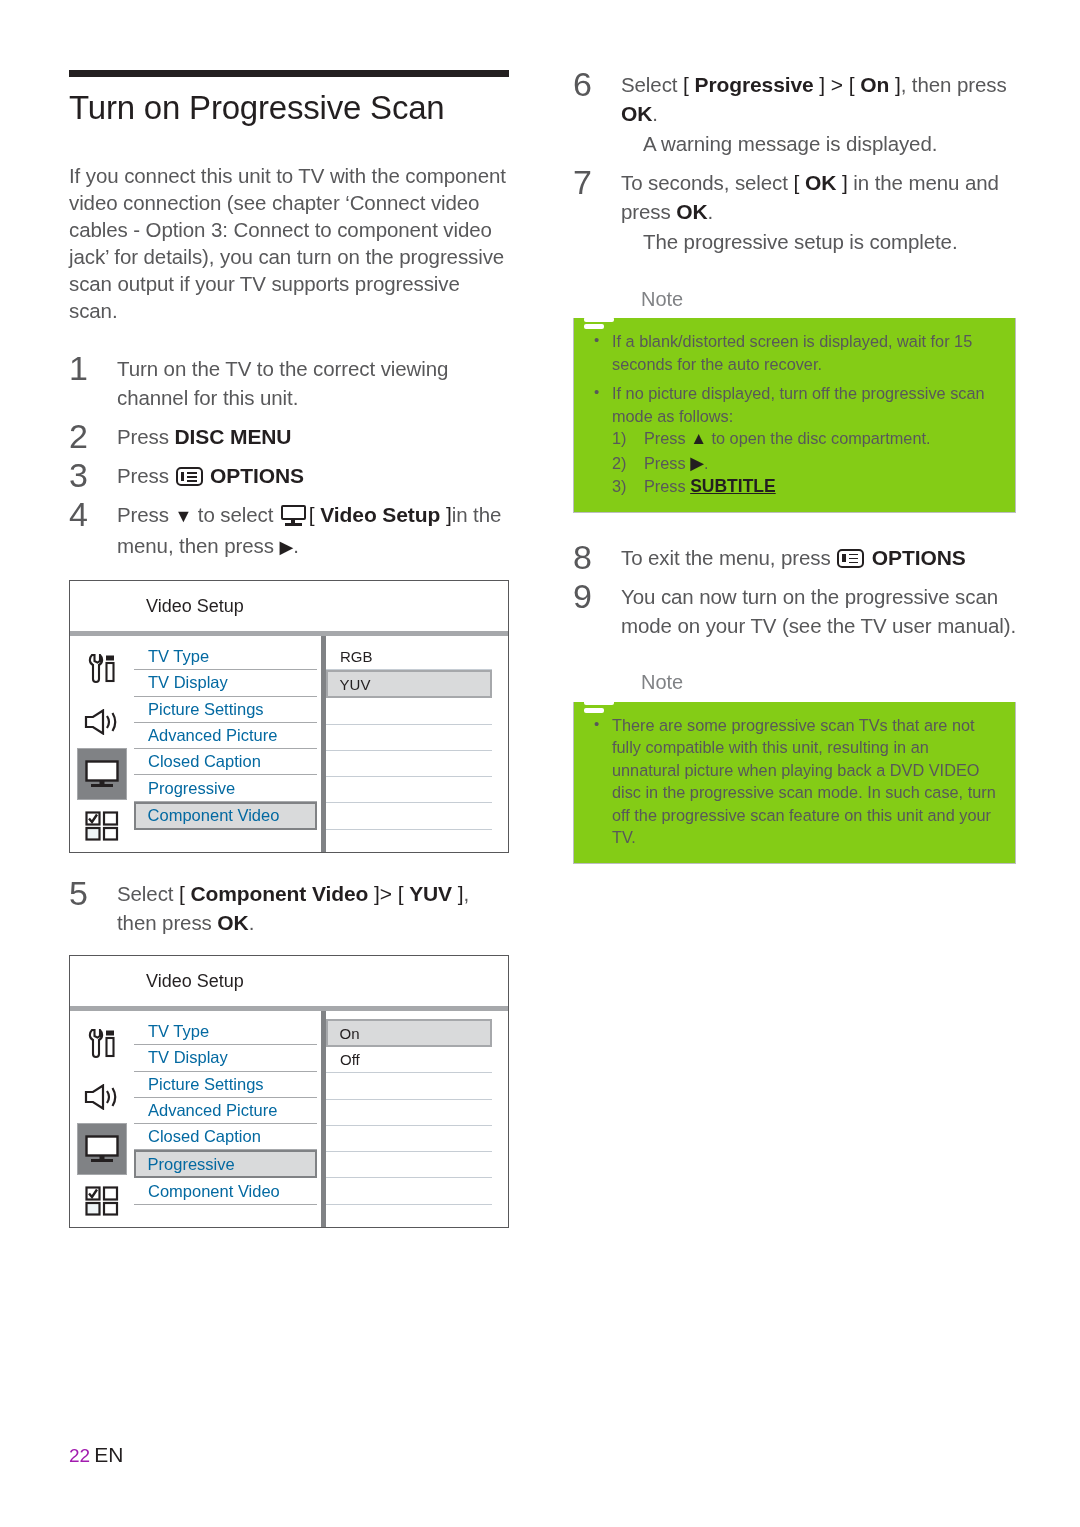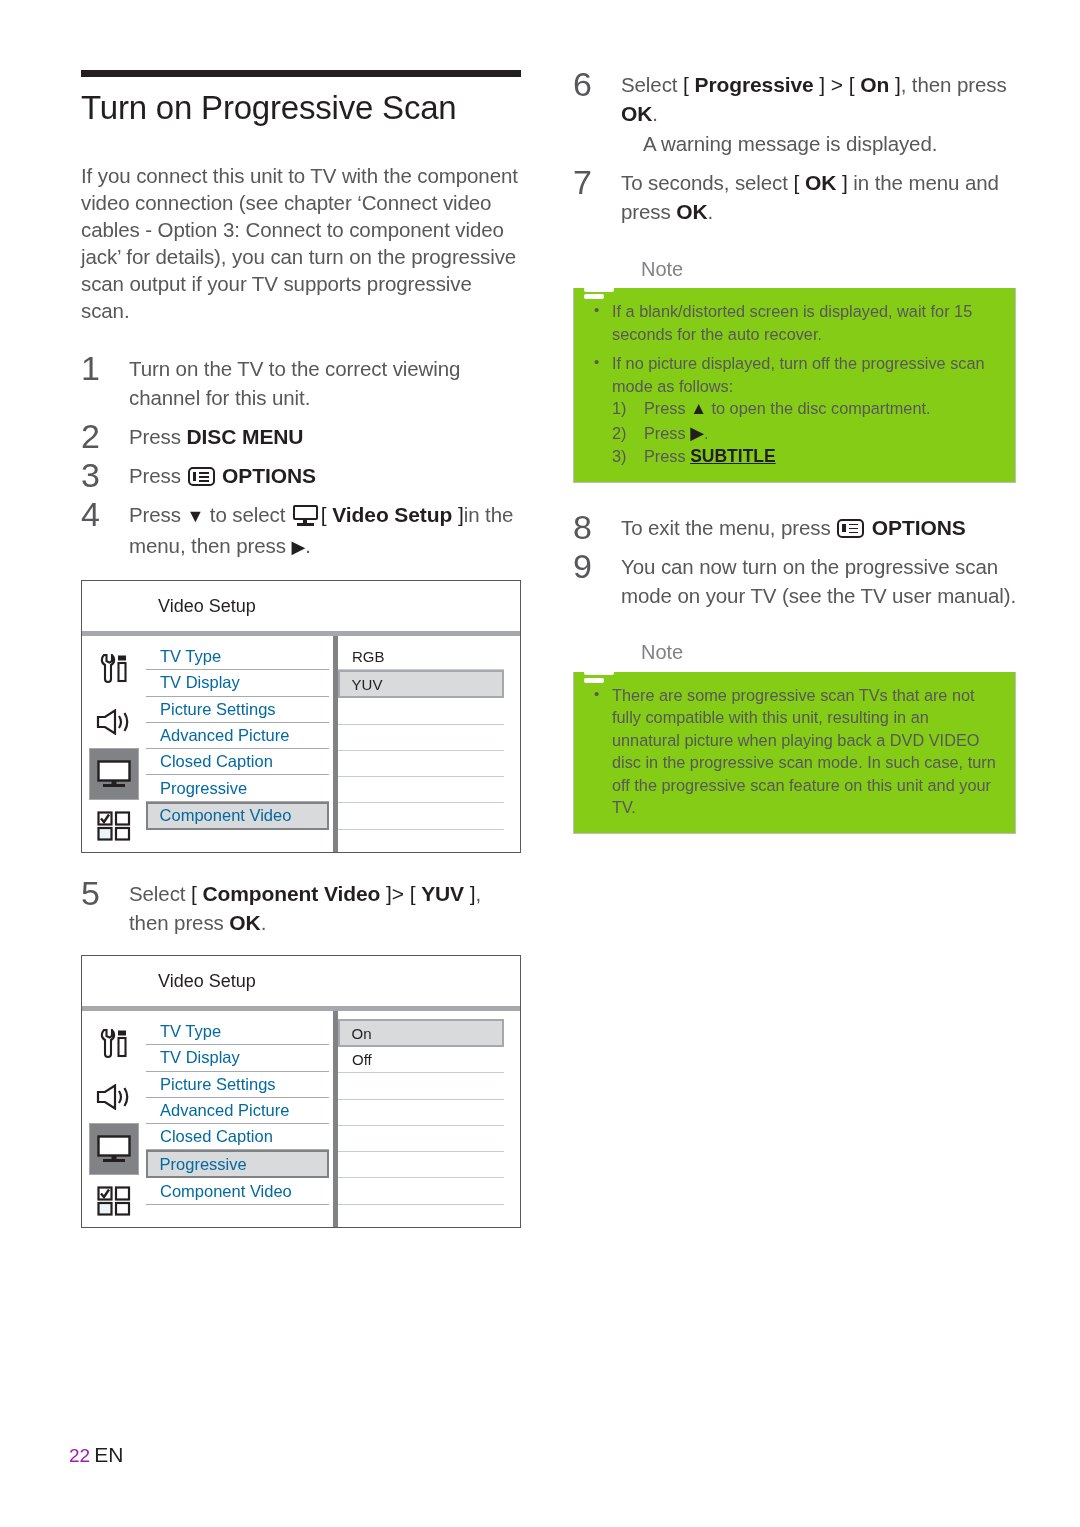--- a/index.html
+++ b/index.html
@@ -16,21 +16,21 @@
 
   .page {
     position: absolute;
     left: 0; top: 0;
     width: 1080px; height: 1527px;
   }
 
   
   .col-left {
     position: absolute;
-    left: 81px; top: 70px; width: 442px;
+    left: 69px; top: 70px; width: 442px;
   }
   .col-right {
     position: absolute;
     left: 573px; top: 70px; width: 445px;
   }
 
   
   .title-rule {
     height: 7px;
     background: #231f20;
@@ -507,20 +507,21 @@
 
     <div class="step">
       <span class="num">6</span>
       <span>Select </span><span class="brk">[ </span><b class="br">Progressive</b><span class="brk"> ]</span><span class="brk"> &gt; </span><span class="brk">[ </span><b class="br">On</b><span class="brk"> ]</span><span>, then press </span><b class="k">OK</b><span>.</span>
       <span class="sub">A warning message is displayed.</span>
     </div>
 
     <div class="step">
       <span class="num">7</span>
       <span>To seconds, select </span><span class="brk">[ </span><b class="br">OK</b><span class="brk"> ]</span><span> in the menu and press </span><b class="k">OK</b><span>.</span>
+      <span class="sub">The progressive setup is complete.</span>
     </div>
 
     <div class="note-wrap">
       <div class="note-head">
         <div class="note-badge">
           <i class="n1"></i>
             <i class="n2"></i>
             <i class="n3"></i>
         </div>
         <div class="note-label">Note</div>

